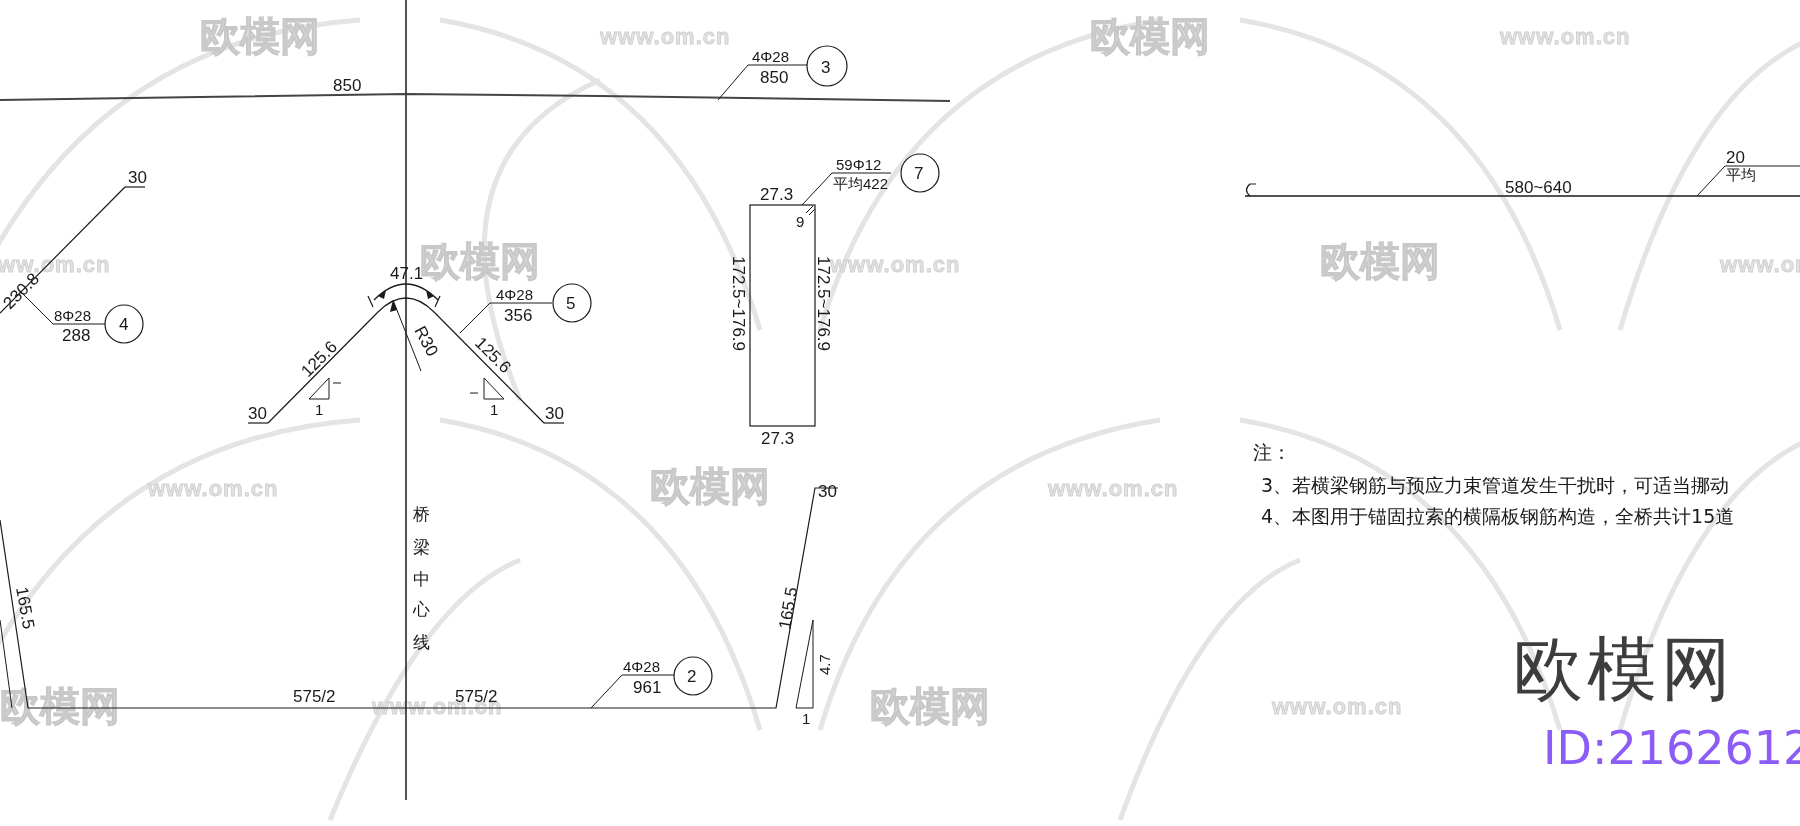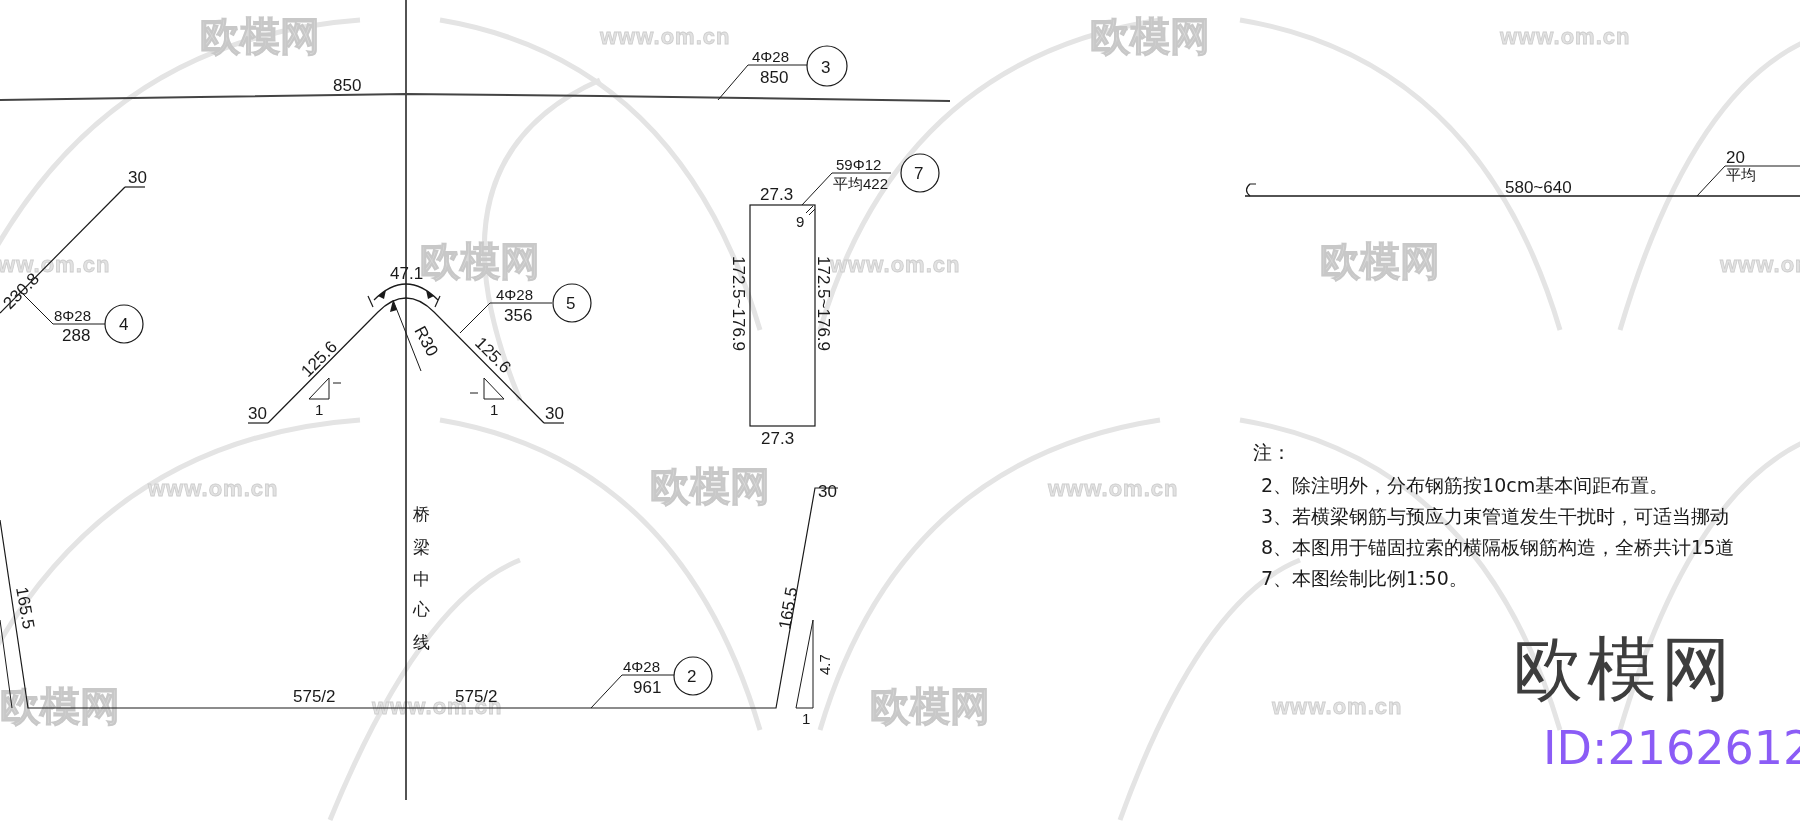--- a/index.html
+++ b/index.html
@@ -163,20 +163,18 @@
     <text class="cad-text" x="1505" y="193">580~640</text>
     <line x1="1697" y1="196" x2="1725" y2="166" stroke="#1a1a1a" stroke-width="1"></line>
     <line x1="1725" y1="166" x2="1800" y2="166" stroke="#1a1a1a" stroke-width="1"></line>
     <text class="cad-text" x="1726" y="163">20</text>
     <text class="cad-small" x="1726" y="180">平均</text>
   </g>
 </svg>
 
 <div class="notes">
   <div class="title">注：</div>
-  <div class="item">2、除注明外，分布钢筋按10cm基本间距布置。</div>
   <div class="item">3、若横梁钢筋与预应力束管道发生干扰时，可适当挪动</div>
-  <div class="item">8、本图用于锚固拉索的横隔板钢筋构造，全桥共计15道</div>
-  <div class="item">7、本图绘制比例1:50。</div>
+  <div class="item">4、本图用于锚固拉索的横隔板钢筋构造，全桥共计15道</div>
 </div>
 
 <div class="big-wm">欧模网</div>
 <div class="big-id">ID:2162612</div>
 
 </body></html>

